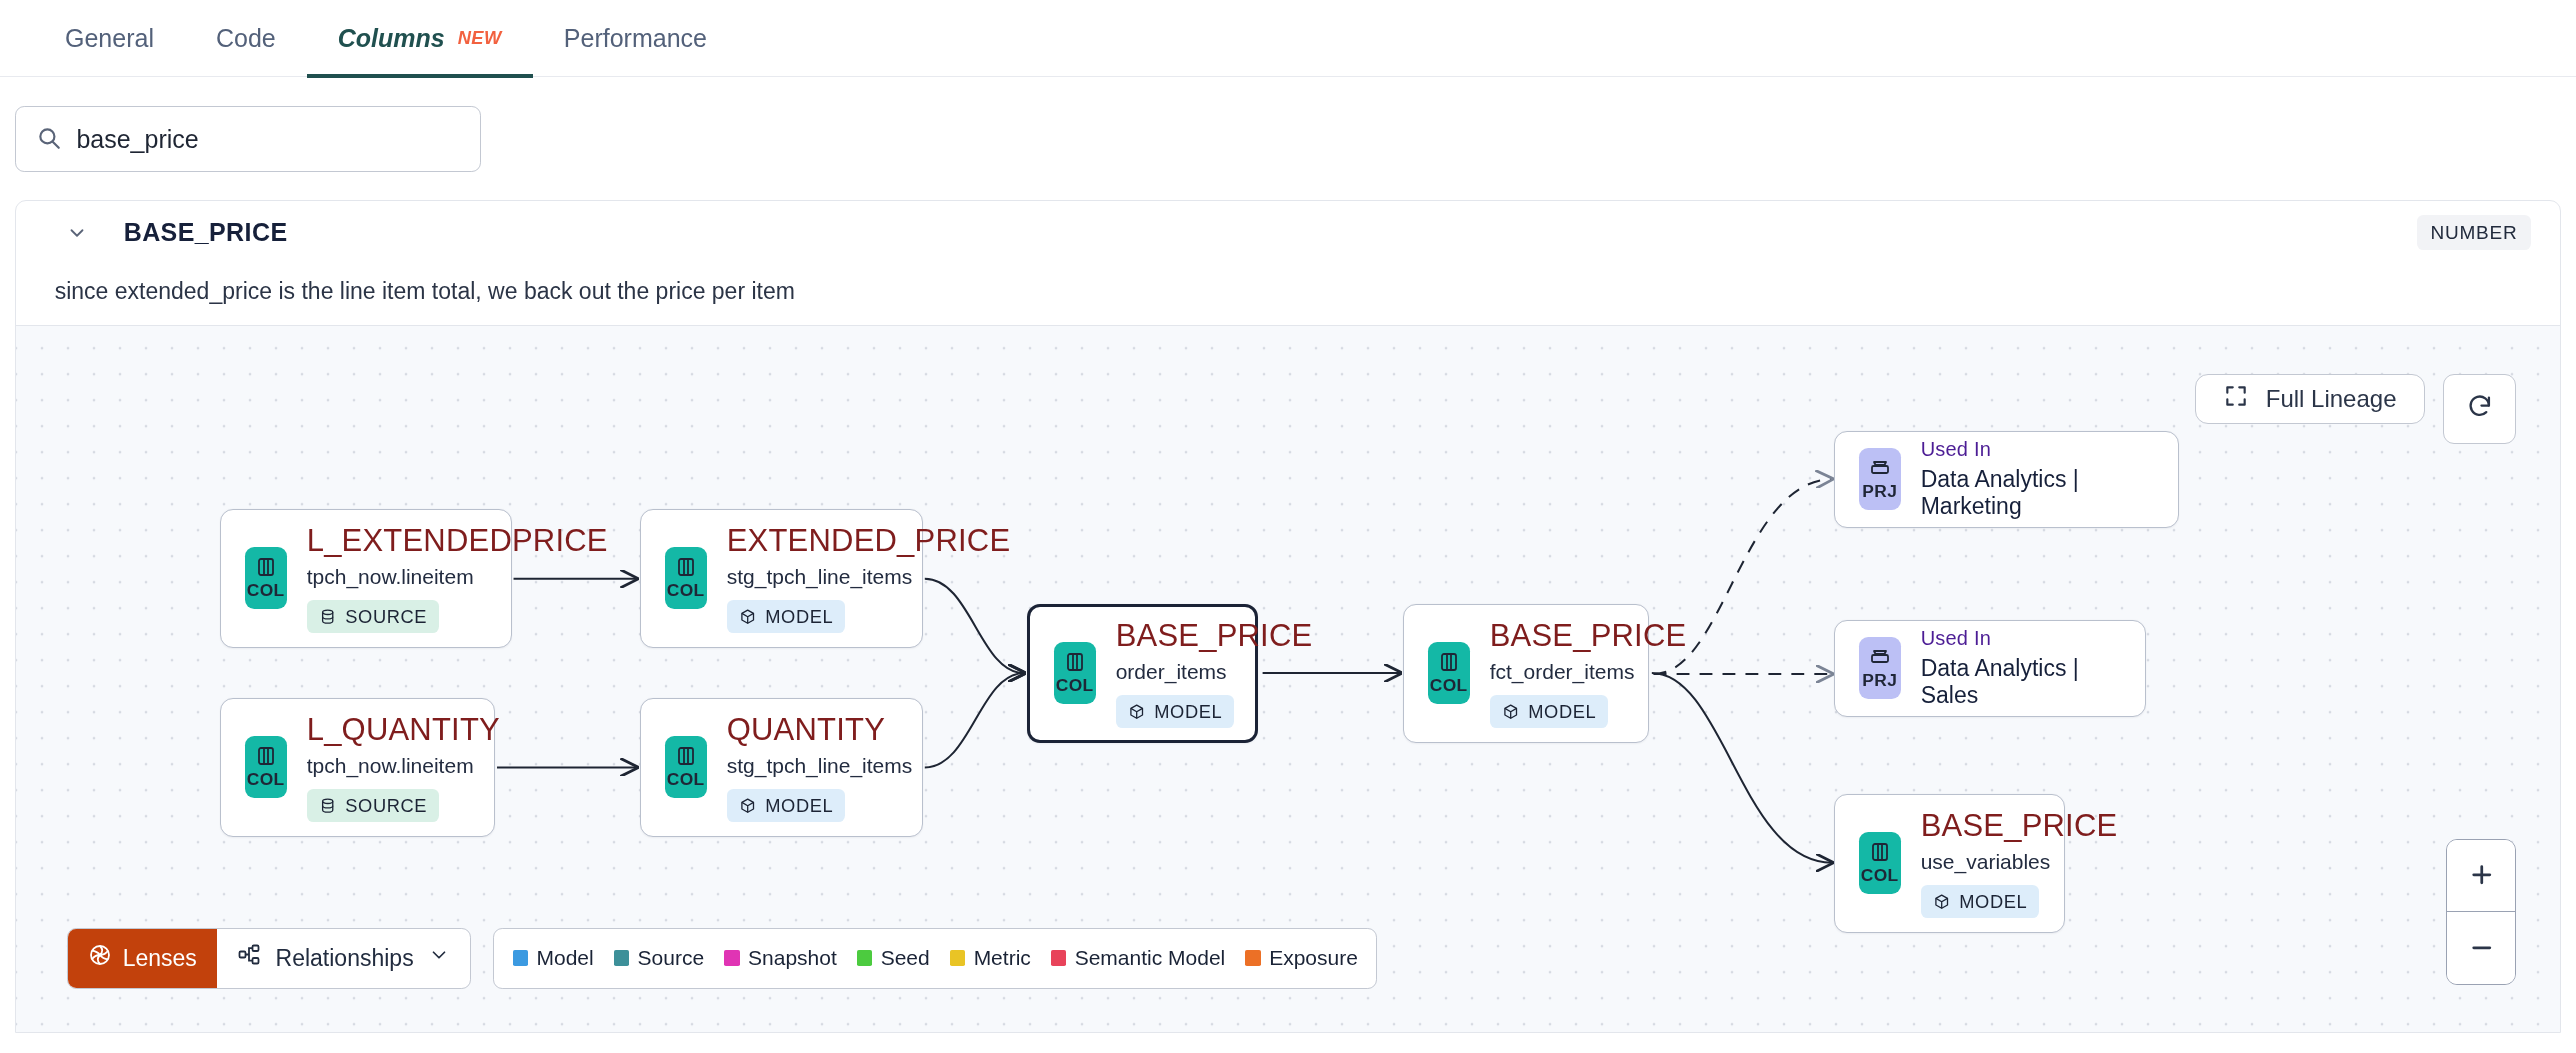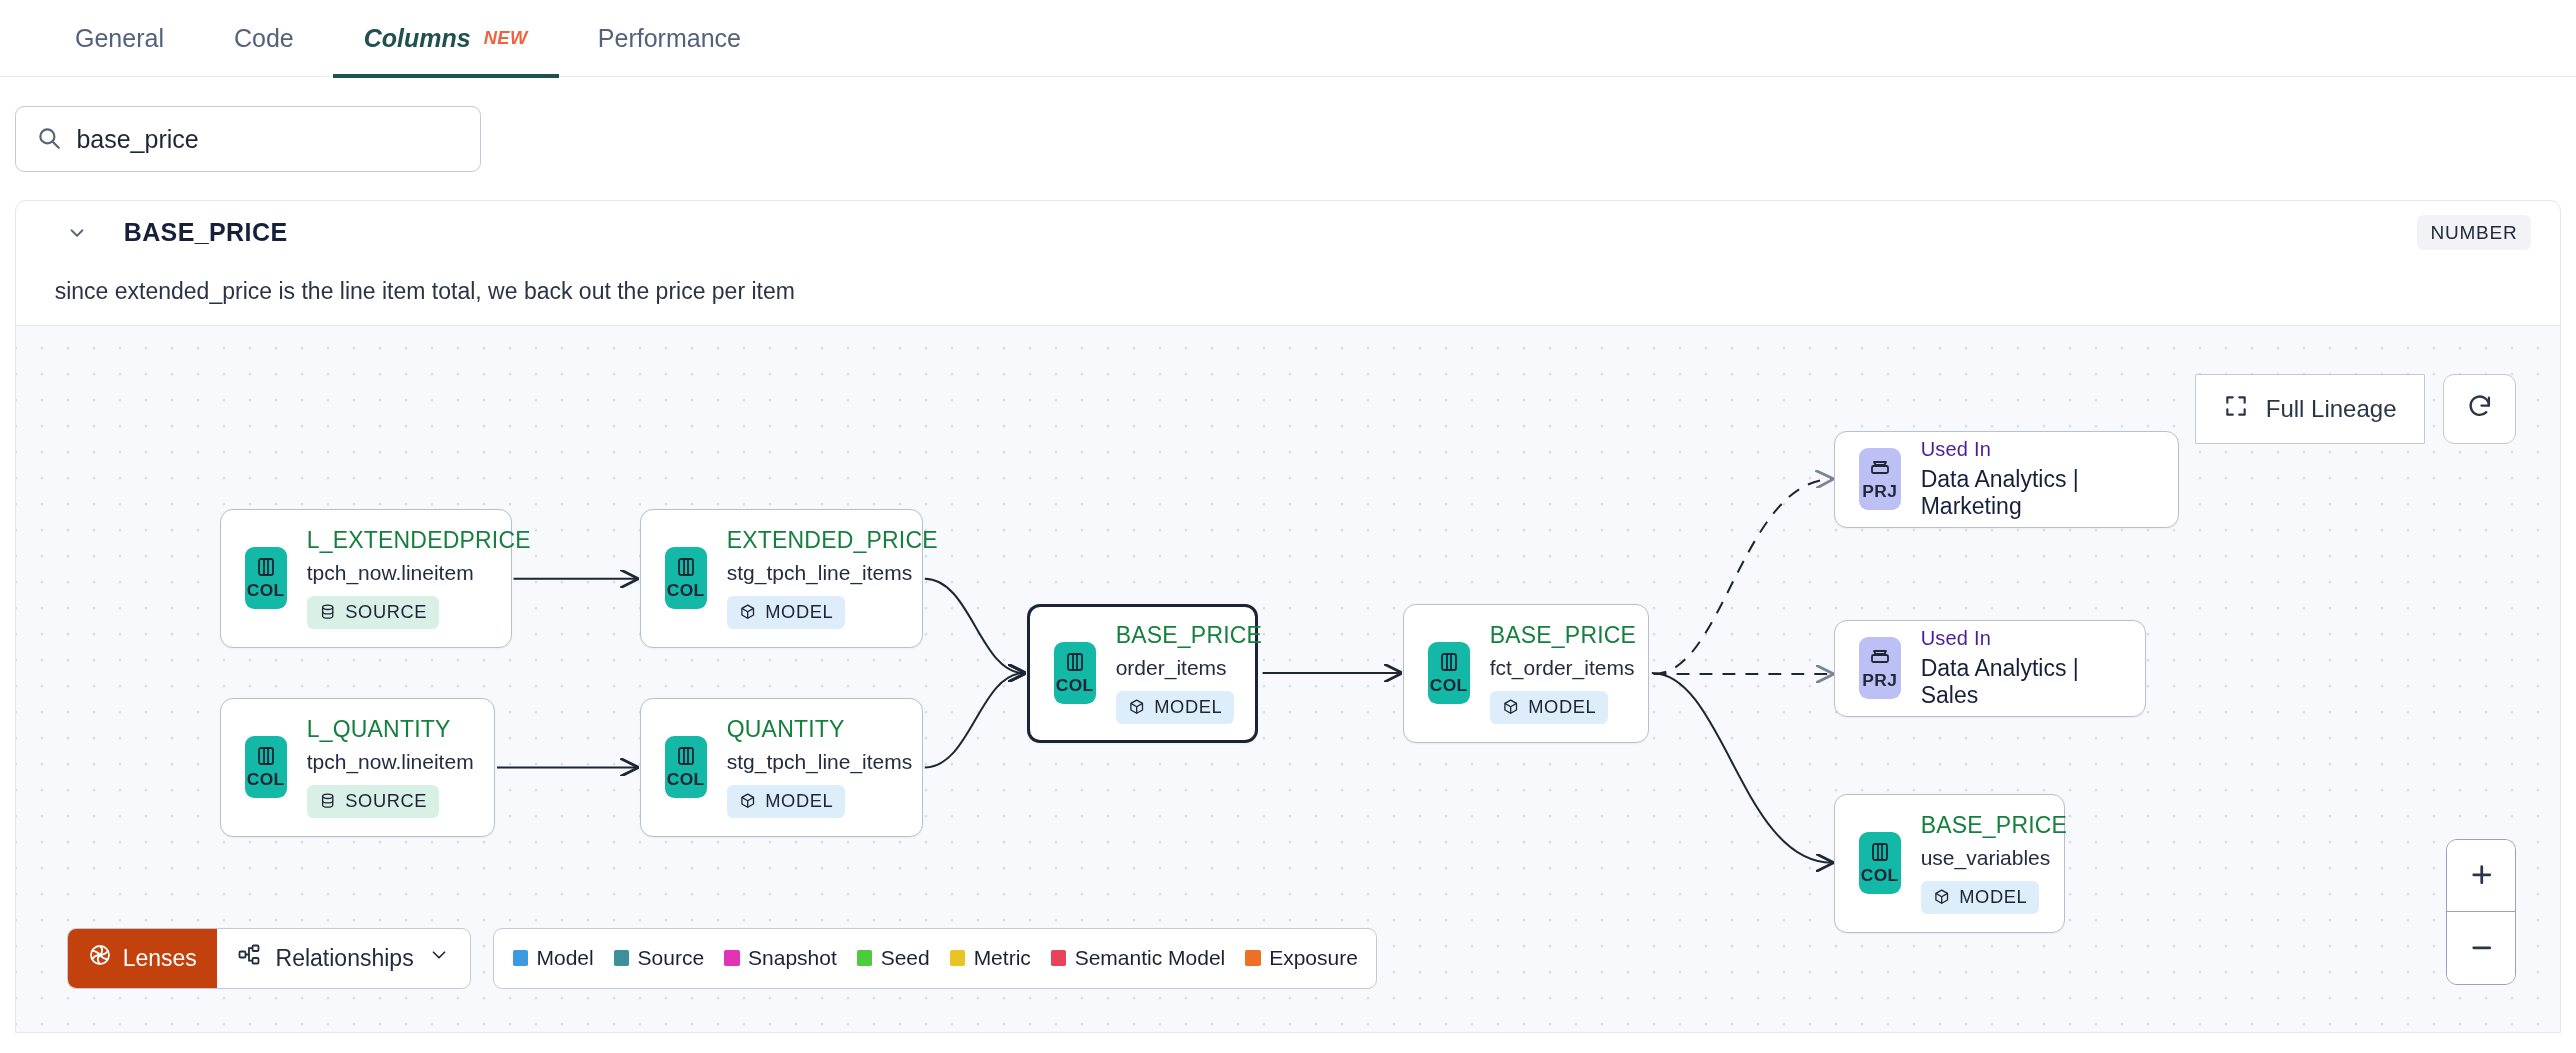--- a/index.html
+++ b/index.html
@@ -10,22 +10,22 @@
     color: #1e2533;
     overflow: hidden;
   }
 
   
   .tabbar {
     position: relative;
     height: 77px;
     display: flex;
     align-items: center;
-    padding-left: 44px;
-    gap: 8px;
+    padding-left: 34px;
+    gap: 0px;
     border-bottom: 1.8px solid #e8eaef;
   }
   .tab {
     position: relative;
     display: flex; align-items: center; gap: 13px;
     height: 77px;
     padding: 0 31px;
     font-size: 25px;
     color: #53617a;
     cursor: pointer;
@@ -121,40 +121,40 @@
     flex: none;
     width: 42px; height: 62px;
     border-radius: 9.2px;
     display: flex; flex-direction: column;
     align-items: center; justify-content: center; gap: 1.8px;
   }
   .node .badge.col { background: #14b8a6; color: #1f2636; }
   .node .badge.prj { background: #bcc0f5; color: #1f2636; }
   .node .badge .btxt { font-size: 17.4px; font-weight: 600; letter-spacing: 0.4px; }
   .node .body { margin-left: 20px; display: flex; flex-direction: column; }
-  .node .ntitle { font-size: 23px; color: #15803d; letter-spacing: 0.2px; }
+  .node .ntitle { font-size: 31px; color: #7f1d1d; letter-spacing: 0.2px; }
   .node .nsub   { font-size: 21px; color: #232c40; margin-top: 6.4px; }
   .node .tag {
     margin-top: 11px;
     align-self: flex-start;
     display: inline-flex; align-items: center; gap: 9.2px;
     padding: 5.5px 12px; border-radius: 6.4px;
     font-size: 18.3px; letter-spacing: 0.6px; color: #1c2435;
   }
   .node .tag.model  { background: #ddedfa; }
   .node .tag.source { background: #d9f0e6; }
   .node.prj-node .body .ntitle { font-size: 20px; color: #4c1d95; }
   .node.prj-node .body .nsub { font-size: 23px; color: #16203a; margin-top: 5.5px; }
 
   
   .topctl { position: absolute; top: 48px; right: 44px; display: flex; gap: 18.3px; }
   .btn-lineage {
-    height: 70px; padding: 0 27.5px;
+    height: 50px; padding: 0 27.5px;
     display: flex; align-items: center; gap: 16.5px;
-    background: #fff; border: 1.8px solid #c3c8d2; border-radius: 1px;
+    background: #fff; border: 1.8px solid #c3c8d2; border-radius: 13px;
     font-size: 24px; color: #2b3548; cursor: pointer;
   }
   .btn-refresh {
     width: 73px; height: 70px;
     display: flex; align-items: center; justify-content: center;
     background: #fff; border: 1.8px solid #c3c8d2; border-radius: 11px;
     cursor: pointer;
   }
 
   

